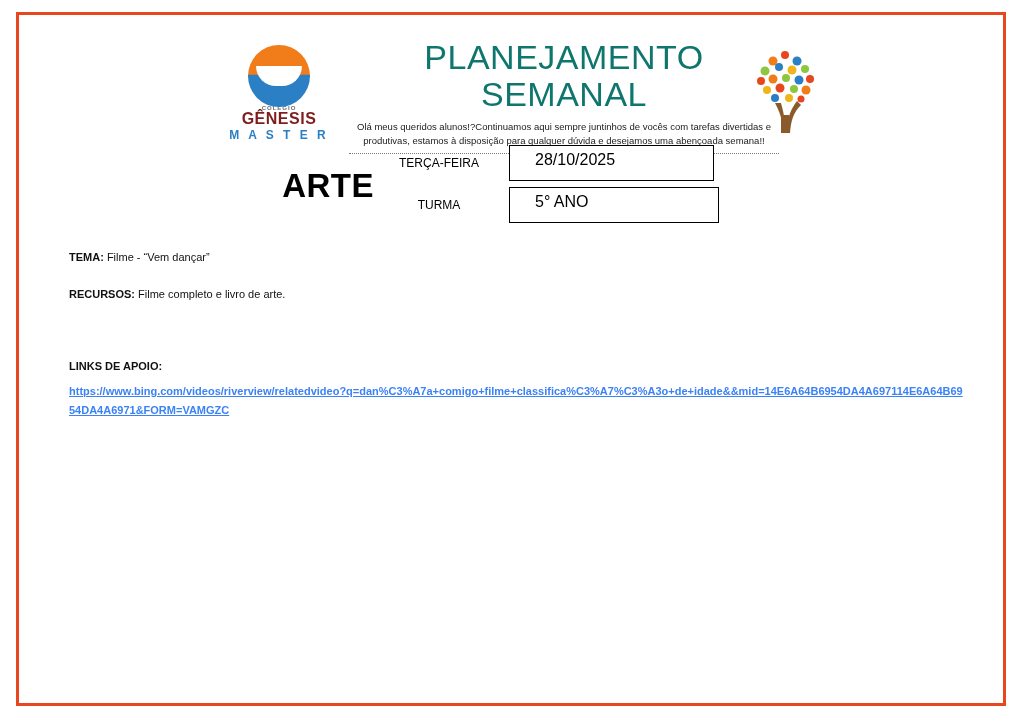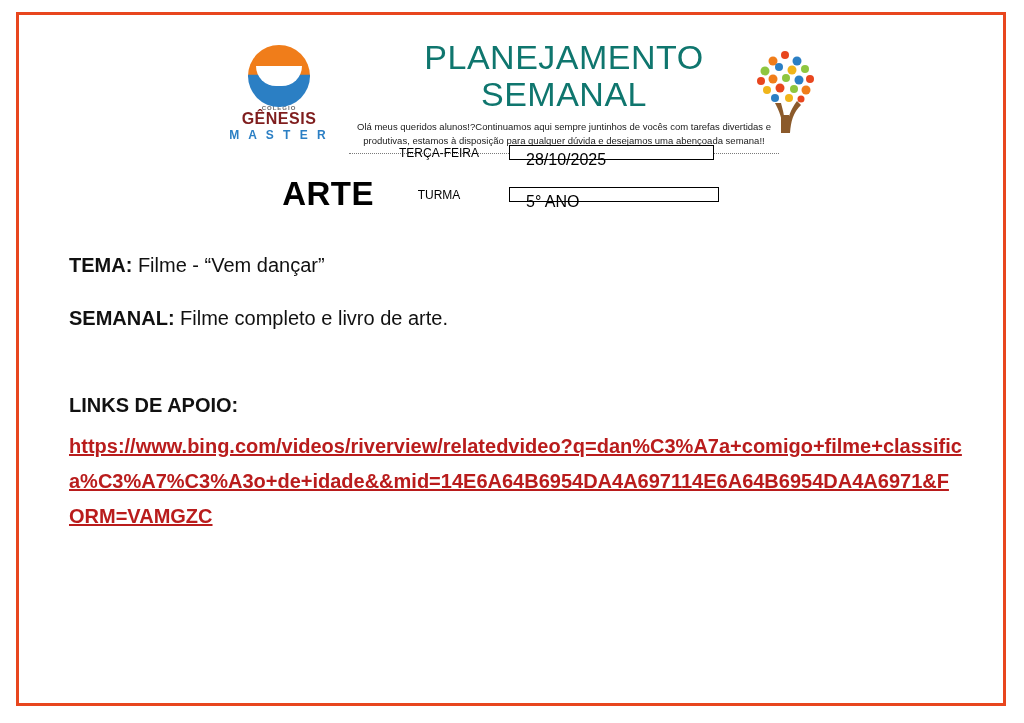--- a/index.html
+++ b/index.html
@@ -132,82 +132,82 @@
     left: 718px;
     top: 12px;
     width: 96px;
     height: 96px;
   }
 
   
   .subject {
     position: absolute;
     left: 205px;
-    top: 160px;
+    top: 152px;
     width: 150px;
     text-align: right;
     font-size: 33px;
     font-weight: bold;
     letter-spacing: 0.5px;
   }
 
   .field-row {
     position: absolute;
     display: flex;
     align-items: center;
   }
   .field-label {
     font-size: 12px;
     font-weight: normal;
     text-align: center;
     padding-right: 10px;
   }
   .field-box {
     border: 1px solid #000000;
-    height: 15px;
+    height: 36px;
     line-height: 28px;
     font-size: 16px;
-    padding-left: 16px;
+    padding-left: 25px;
     background: #ffffff;
     box-sizing: border-box;
   }
 
   #row-date { left: 360px; top: 130px; }
   #row-date .field-label { width: 120px; }
   #row-date .field-box { width: 205px; }
 
   #row-class { left: 360px; top: 172px; }
   #row-class .field-label { width: 120px; }
   #row-class .field-box { width: 210px; }
 
   
   .body-text {
     position: absolute;
     left: 50px;
     top: 233px;
     width: 895px;
-    font-size: 20px;
+    font-size: 11px;
     line-height: 1.75;
     color: #111111;
   }
   .para {
     margin-bottom: 18px;
   }
   .para b {
     font-weight: bold;
   }
 
   .spacer { height: 34px; }
 
   .links-heading {
     font-weight: bold;
     margin-bottom: 6px;
   }
   .link {
-    color: #b91c1c;
+    color: #3b82f6;
     text-decoration: underline;
     font-weight: bold;
     word-break: break-all;
     line-height: 1.75;
     display: block;
     cursor: pointer;
   }
 </style>
 </head>
 <body>
@@ -276,21 +276,21 @@
       <div class="field-box">5° ANO</div>
     </div>
 
     <div class="body-text">
 
       <div class="para">
         <b>TEMA:</b><span> Filme - “Vem dançar”</span>
       </div>
 
       <div class="para">
-        <b>SEMANAL:</b><span>  Filme completo e livro de arte.</span>
+        <b>RECURSOS:</b><span>  Filme completo e livro de arte.</span>
       </div>
 
 
       <div class="spacer"></div>
 
       <div class="links-heading">LINKS DE APOIO:</div>
       <a class="link">https://www.bing.com/videos/riverview/relatedvideo?q=dan%C3%A7a+comigo+filme+classifica%C3%A7%C3%A3o+de+idade&amp;&amp;mid=14E6A64B6954DA4A697114E6A64B6954DA4A6971&amp;FORM=VAMGZC</a>
 
     </div>
 

